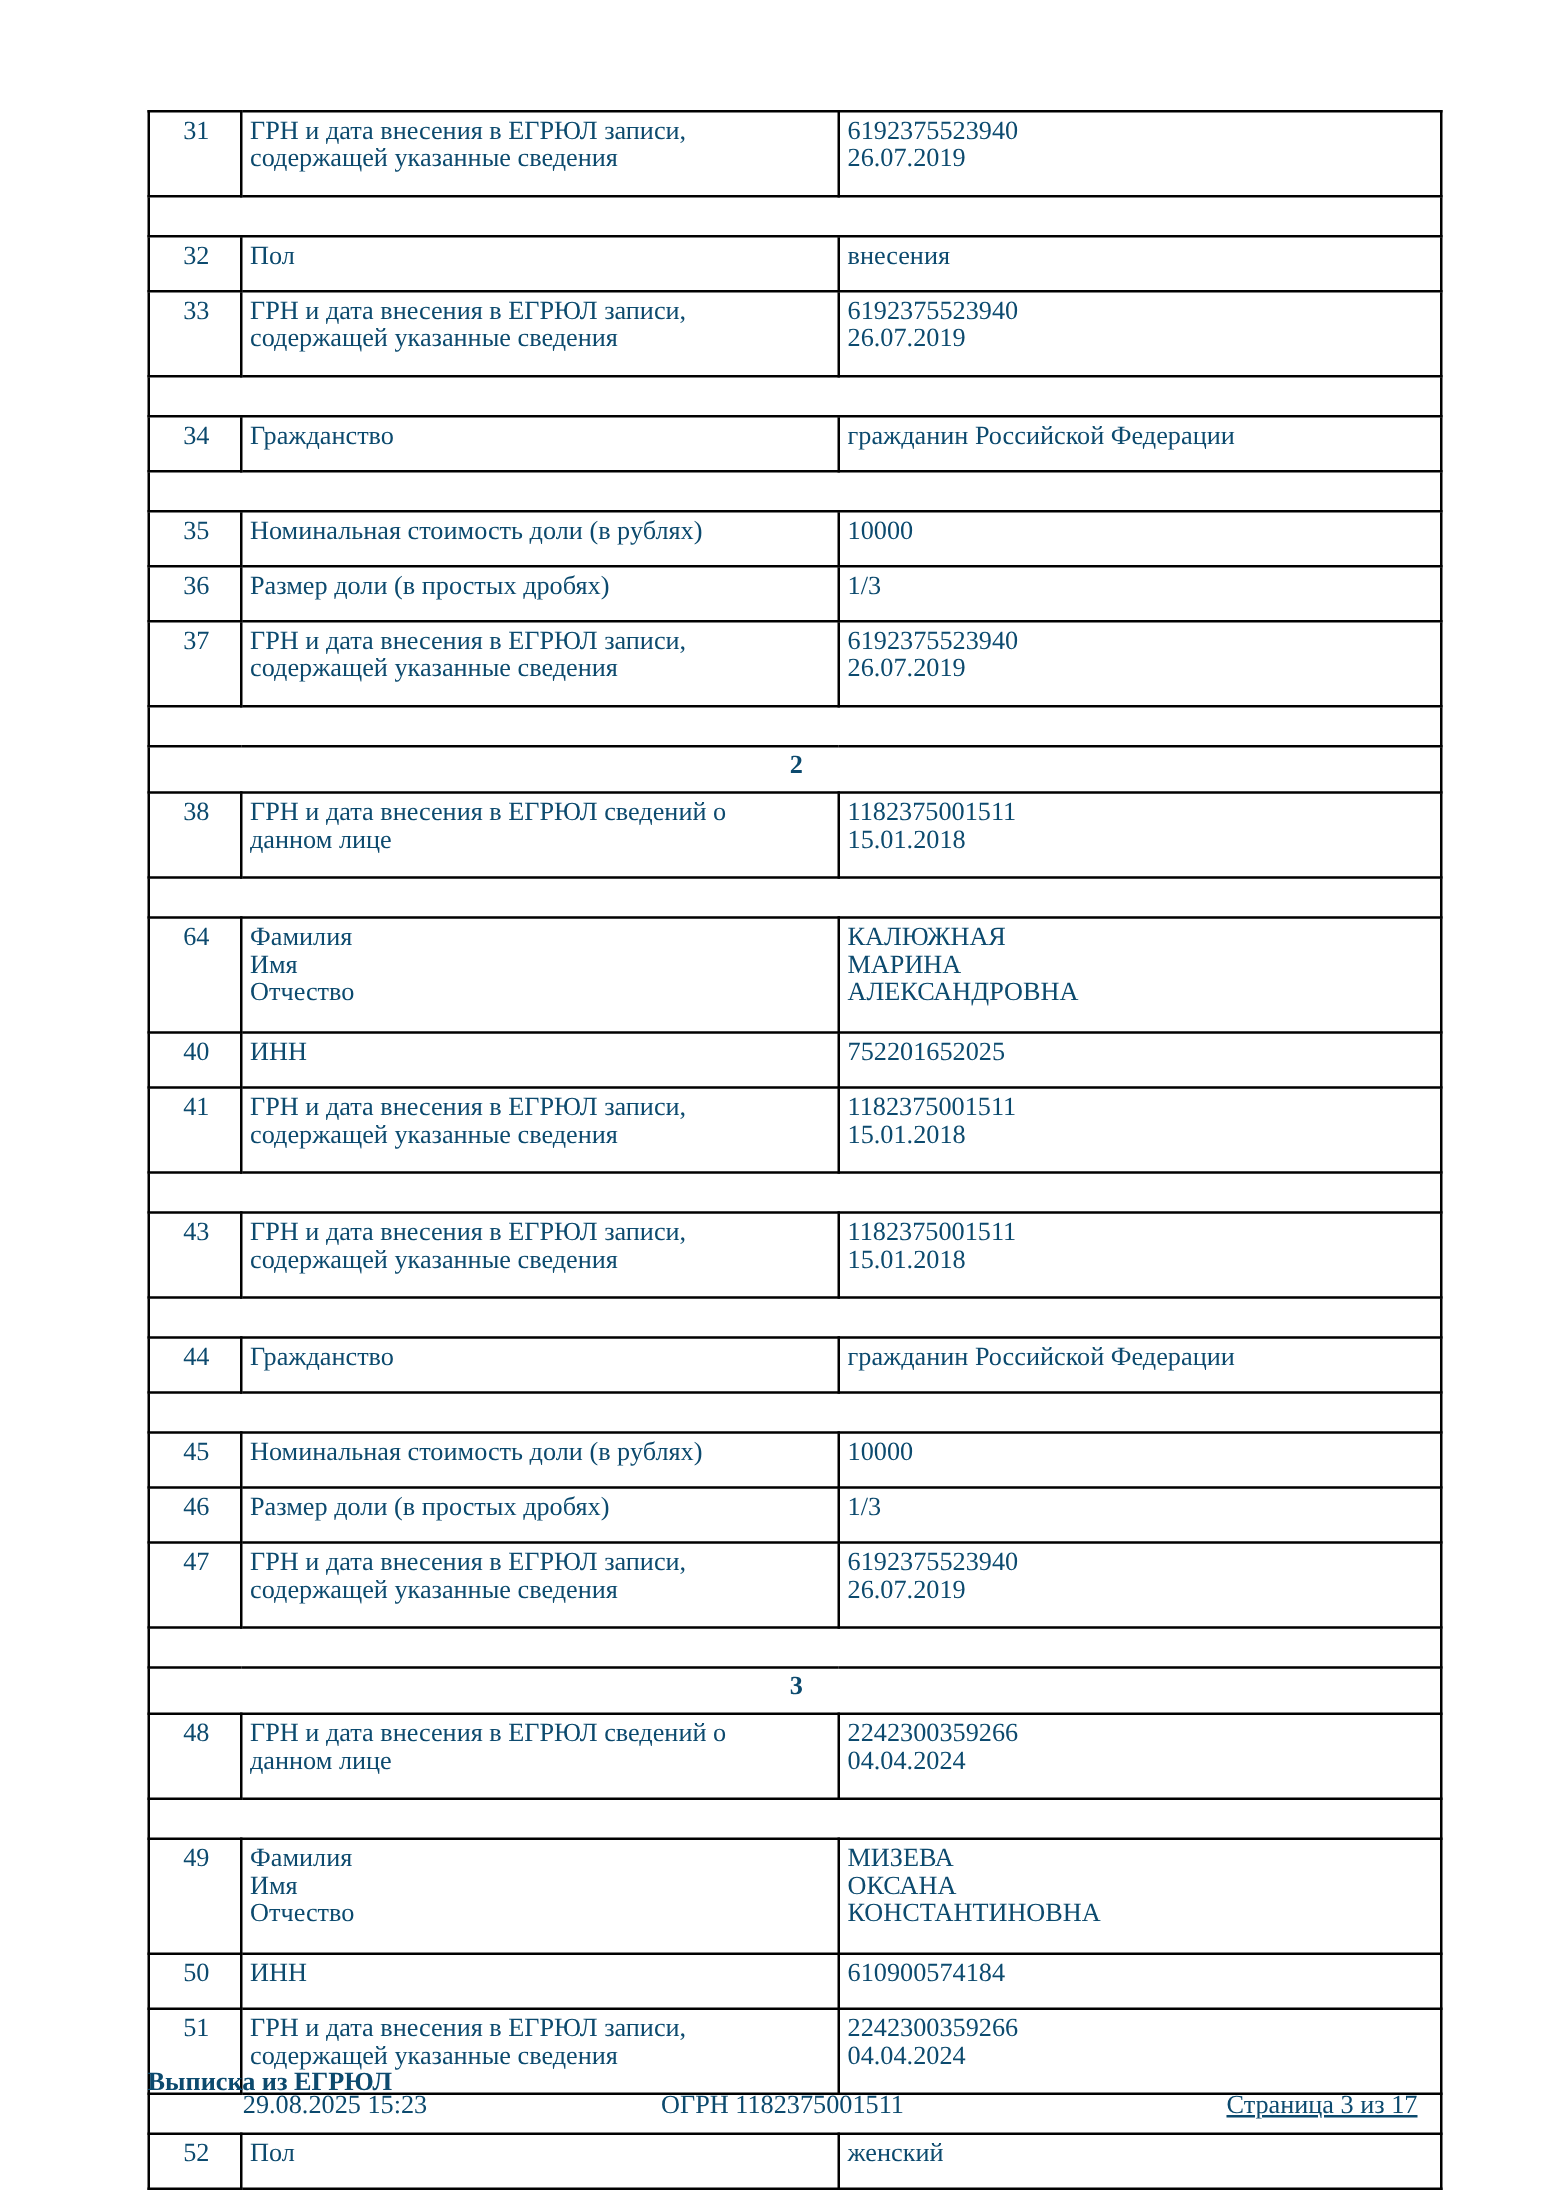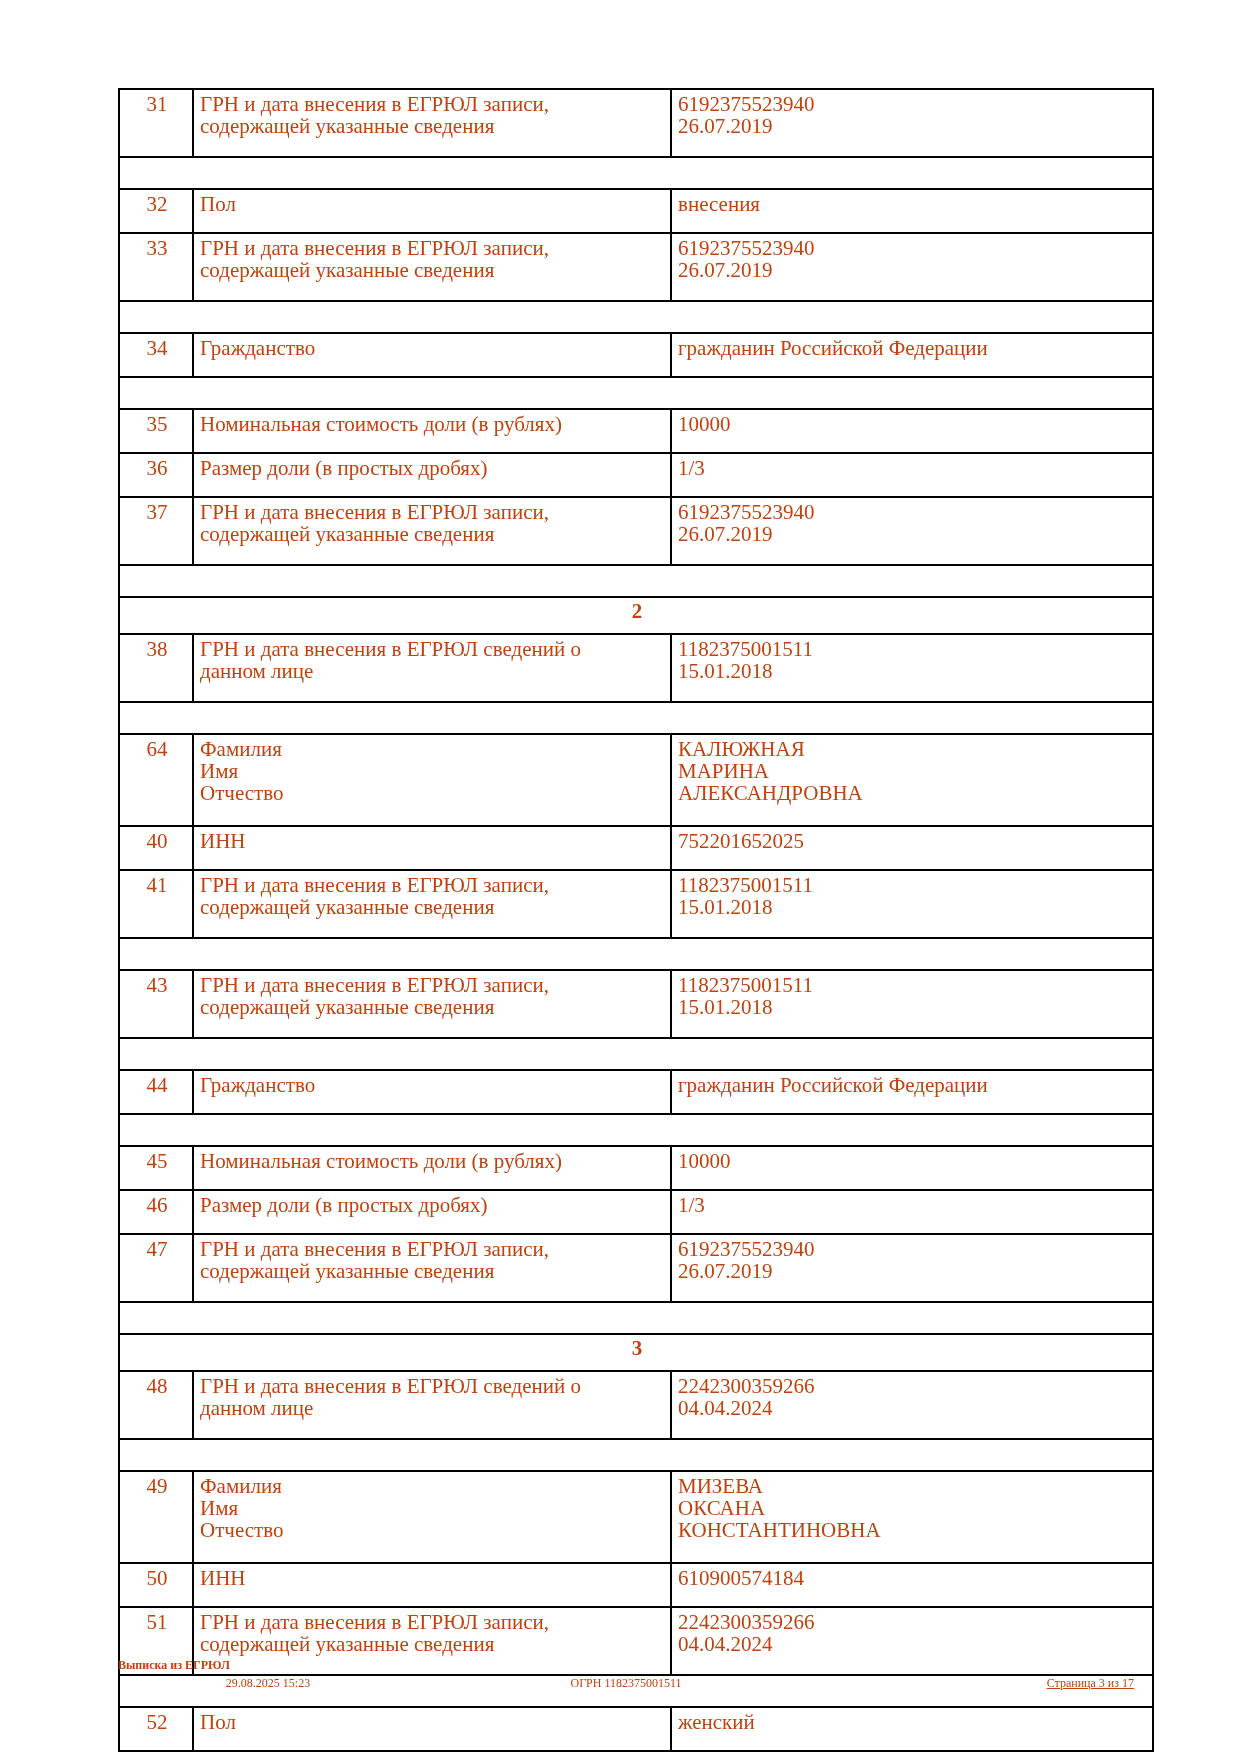--- a/index.html
+++ b/index.html
@@ -6,21 +6,21 @@
     margin: 0;
     padding: 0;
     background: #ffffff;
   }
   .page {
     position: relative;
     width: 1240px;
     height: 1755px;
     background: #ffffff;
     font-family: "Liberation Serif", "DejaVu Serif", serif;
-    color: #c2410c;
+    color: #0c4a6e;
     overflow: hidden;
   }
   table.doc-table {
     position: absolute;
     left: 118px;
     top: 88px;
     width: 1034px;
     border-collapse: collapse;
     table-layout: fixed;
   }
@@ -49,21 +49,21 @@
     height: 30px;
     text-align: center;
     font-weight: bold;
     padding-top: 2px;
   }
   .footer {
     position: absolute;
     left: 118px;
     top: 1656px;
     width: 1016px;
-    font-size: 12px;
+    font-size: 21px;
     line-height: 18px;
   }
   .footer-title { font-weight: bold; }
   .footer-line2 {
     display: flex;
     justify-content: space-between;
     align-items: baseline;
   }
   .footer-datetime { width: 300px; text-align: center; }
   .footer-ogrn     { width: 300px; text-align: center; }

